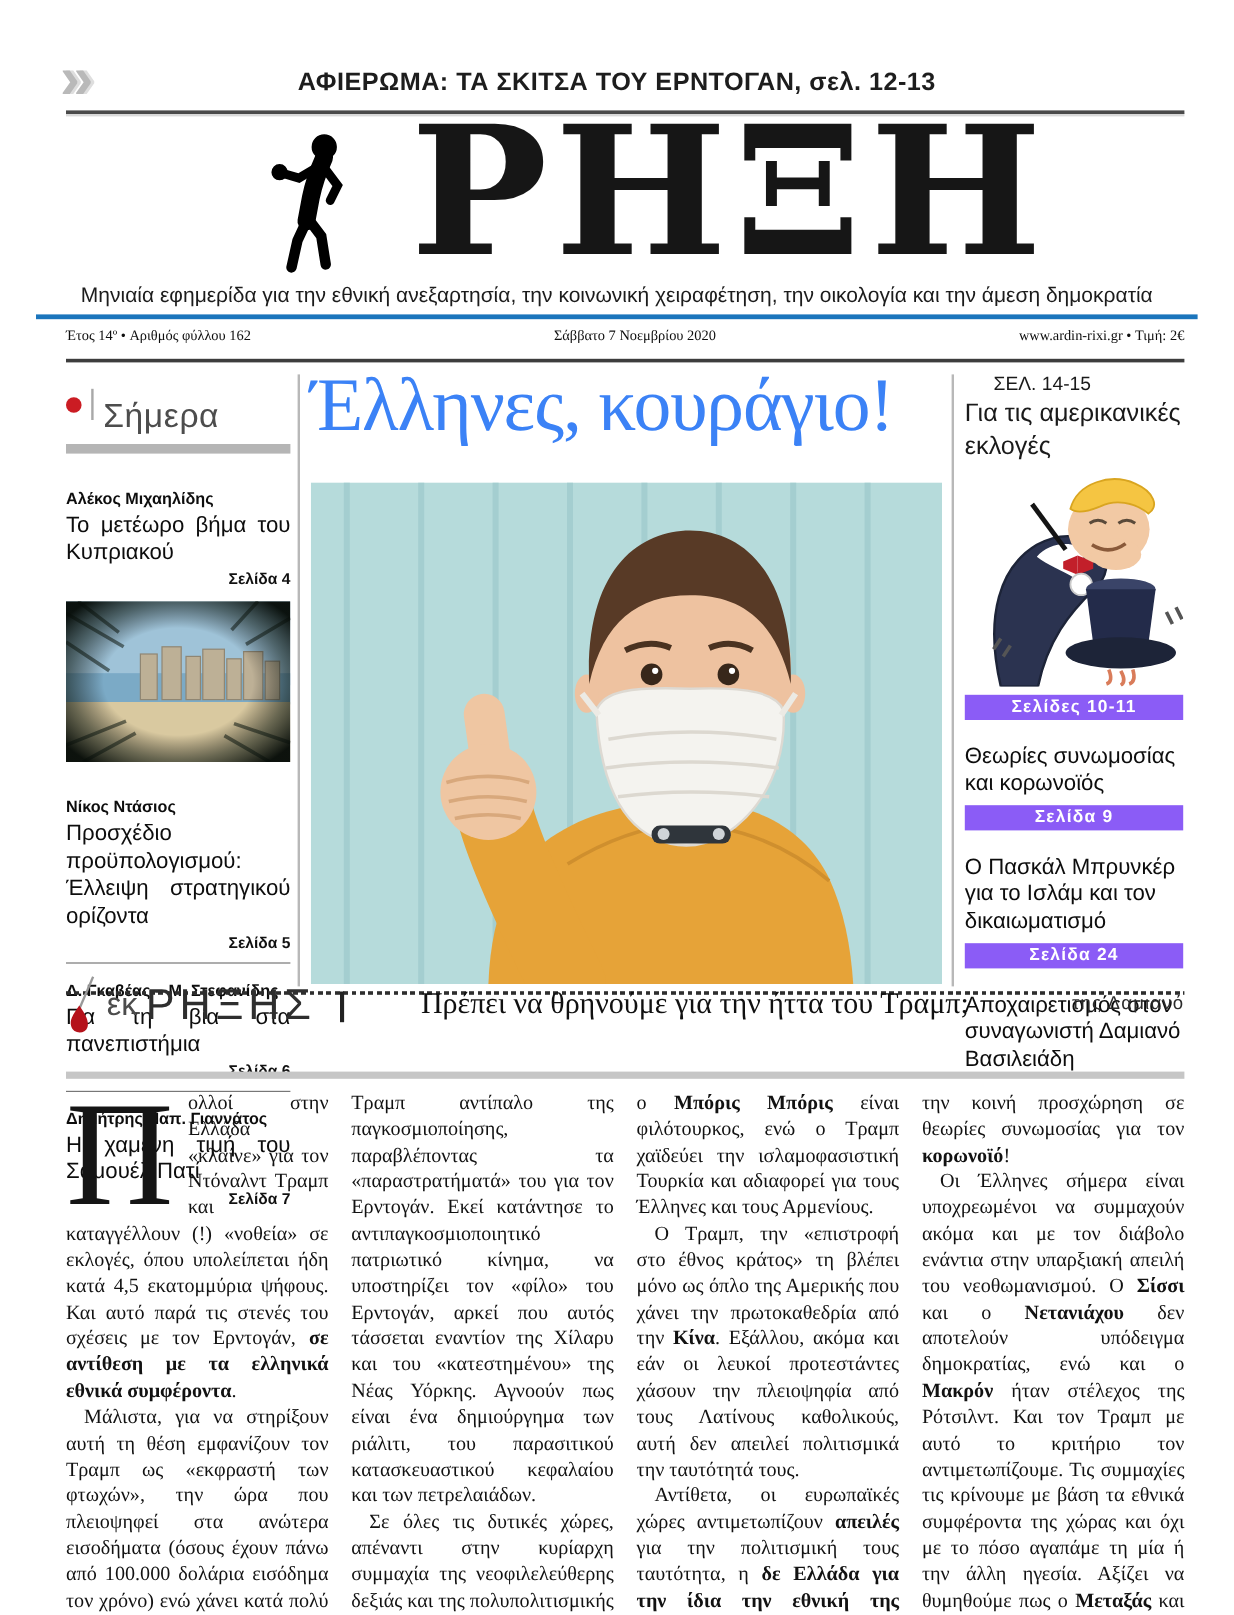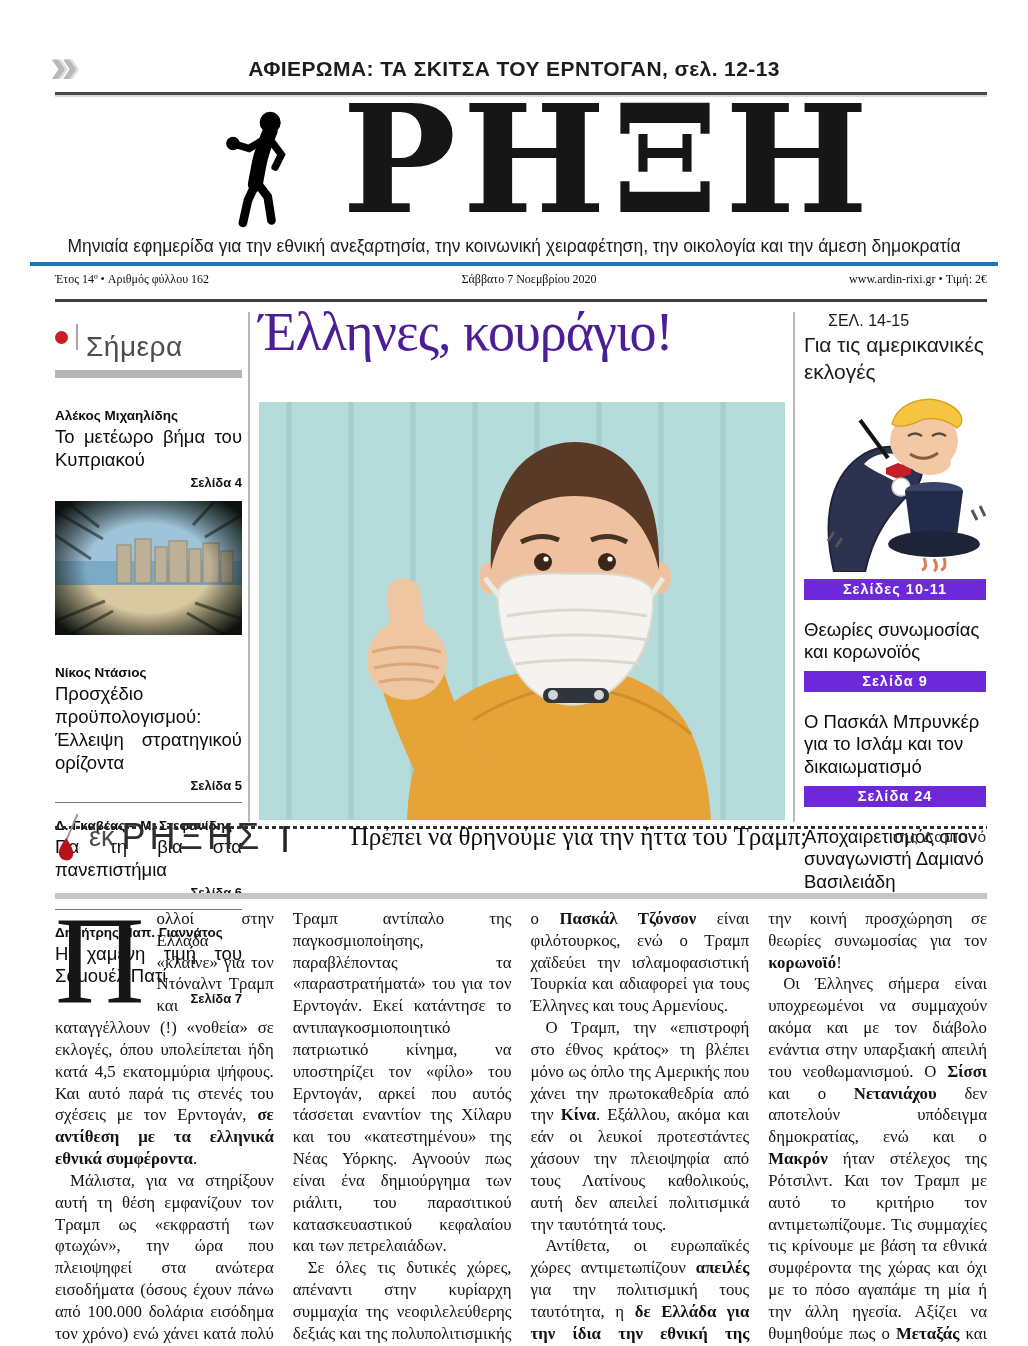--- a/index.html
+++ b/index.html
@@ -36,29 +36,29 @@
   .side-author{font-size:13.5px;font-weight:bold;color:#0d0d0d;}
   .side-title{font-size:18.5px;line-height:1.24;color:#0d0d0d;text-align:justify;margin-top:3px;}
   .side-page{font-size:13px;font-weight:bold;text-align:right;margin-top:3px;}
   .side-photo{width:187px;height:134px;margin-top:11px;display:block;}
 
   
   .vrule{position:absolute;top:312px;width:1.5px;height:510px;background:#b8b8b8;}
 
   
   .headline{position:absolute;left:259px;top:301px;width:526px;font-family:"Liberation Serif","DejaVu Serif",serif;
-            font-size:54px;letter-spacing:-1px;color:#4c1d95;white-space:nowrap;}
+            font-size:63px;letter-spacing:-1px;color:#3b82f6;white-space:nowrap;}
   .main-photo{position:absolute;left:259px;top:402px;width:526px;height:418px;display:block;}
 
   
   .rail{position:absolute;left:804px;top:312px;width:182px;}
   .rail-kicker{font-size:16px;color:#1a1a1a;margin-left:24px;}
   .rail-title{font-size:21px;line-height:1.28;color:#1a1a1a;margin-top:2px;}
   .cartoon{width:182px;height:178px;margin-top:8px;display:block;}
-  .banner{background:#6d28d9;color:#fff;text-align:center;font-size:14.5px;font-weight:600;
+  .banner{background:#8b5cf6;color:#fff;text-align:center;font-size:14.5px;font-weight:600;
           letter-spacing:1px;padding:2.5px 0;margin-top:7px;}
   .banner-title{font-family:Liberation Sans, sans-serif;font-size:18.5px;line-height:1.22;
                 color:#0d0d0d;margin-top:19px;}
 
   
   .dashed-rule{position:absolute;left:55px;top:826px;width:932px;height:3px;
                background:repeating-linear-gradient(90deg,#2e2e2e 0 4px,transparent 4px 7px);}
   .ed-head{position:absolute;left:55px;top:812px;width:932px;height:50px;display:flex;align-items:center;}
   .ed-icon{width:26px;height:50px;flex:0 0 auto;}
   .ed-brand-prefix{font-size:27px;color:#4c4c4c;margin-left:8px;}
@@ -283,21 +283,21 @@
   <div class="bodygrid">
     <div>
         <p class="first"><span class="dropcap">Π</span>ολλοί στην Ελλάδα «κλαίνε» για τον Ντόναλντ Τραμπ και καταγγέλλουν (!) «νοθεία» σε εκλογές, όπου υπολείπεται ήδη κατά 4,5 εκατομμύρια ψήφους. Και αυτό παρά τις στενές του σχέσεις με τον Ερντογάν, <b>σε αντίθεση με τα ελληνικά εθνικά συμφέροντα</b>.</p>
         <p>Μάλιστα, για να στηρίξουν αυτή τη θέση εμφανίζουν τον Τραμπ ως «εκφραστή των φτωχών», την ώρα που πλειοψηφεί στα ανώτερα εισοδήματα (όσους έχουν πάνω από 100.000 δολάρια εισόδημα τον χρόνο) ενώ χάνει κατά πολύ σε όσους έχουν κάτω από 50.000. Και είναι φυσικό, μια και ενίσχυσε τους πλούσιους μέσα από τη μείωση της φορολογίας – εξάλλου και ο ίδιος είναι ένας δισεκατομμυριούχος που φοροδιαφεύγει ασύστολα.</p>
       </div>
     <div>
         <p class="first">Τραμπ αντίπαλο της παγκοσμιοποίησης, παραβλέποντας τα «παραστρατήματά» του για τον Ερντογάν. Εκεί κατάντησε το αντιπαγκοσμιοποιητικό πατριωτικό κίνημα, να υποστηρίζει τον «φίλο» του Ερντογάν, αρκεί που αυτός τάσσεται εναντίον της Χίλαρυ και του «κατεστημένου» της Νέας Υόρκης. Αγνοούν πως είναι ένα δημιούργημα των ριάλιτι, του παρασιτικού κατασκευαστικού κεφαλαίου και των πετρελαιάδων.</p>
         <p>Σε όλες τις δυτικές χώρες, απέναντι στην κυρίαρχη συμμαχία της νεοφιλελεύθερης δεξιάς και της πολυπολιτισμικής και εθνομηδενιστικής αριστεράς, είναι πολύ ισχυρός ο  για το αντιπαγκοσμιοποιητικό πατριωτικό κίνημα να ενστερνιστεί  ή ακόμα και φασίζουσες απόψεις. Εξ ου και η στήριξη στον Τραμπ και το , αποκρύπτοντας ότι είναι η ίδια η βασίλισσα  που το ενίσχυσε, ότι</p>
       </div>
     <div>
-        <p class="first">ο <b>Πασκάλ Τζόνσον</b> είναι φιλότουρκος, ενώ ο Τραμπ χαϊδεύει την ισλαμοφασιστική Τουρκία και αδιαφορεί για τους Έλληνες και τους Αρμενίους.</p>
+        <p class="first">ο <b>Μπόρις Μπόρις</b> είναι φιλότουρκος, ενώ ο Τραμπ χαϊδεύει την ισλαμοφασιστική Τουρκία και αδιαφορεί για τους Έλληνες και τους Αρμενίους.</p>
         <p>Ο Τραμπ, την «επιστροφή στο έθνος κράτος» τη βλέπει μόνο ως όπλο της Αμερικής που χάνει την πρωτοκαθεδρία από την <b>Κίνα</b>. Εξάλλου, ακόμα και εάν οι λευκοί προτεστάντες χάσουν την πλειοψηφία από τους Λατίνους καθολικούς, αυτή δεν απειλεί πολιτισμικά την ταυτότητά τους.</p>
         <p>Αντίθετα, οι ευρωπαϊκές χώρες αντιμετωπίζουν <b>απειλές</b> για την πολιτισμική τους ταυτότητα, η <b>δε Ελλάδα για την ίδια την εθνική της ακεραιότητα</b>.</p>
       </div>
     <div>
         <p class="first">την κοινή προσχώρηση σε θεωρίες συνωμοσίας για τον <b>κορωνοϊό</b>!</p>
         <p>Οι Έλληνες σήμερα είναι υποχρεωμένοι να συμμαχούν ακόμα και με τον διάβολο ενάντια στην υπαρξιακή απειλή του νεοθωμανισμού. Ο <b>Σίσσι</b> και ο <b>Νετανιάχου</b> δεν αποτελούν υπόδειγμα δημοκρατίας, ενώ και ο <b>Μακρόν</b> ήταν στέλεχος της Ρότσιλντ. Και τον Τραμπ με αυτό το κριτήριο τον αντιμετωπίζουμε. Τις συμμαχίες τις κρίνουμε με βάση τα εθνικά συμφέροντα της χώρας και όχι με το πόσο αγαπάμε τη μία ή την άλλη ηγεσία. Αξίζει να θυμηθούμε πως ο <b>Μεταξάς</b> και οι οπαδοί του συμπαθούσαν ιδεολογικά τον Μουσολίνι και τον Χίτλερ, όμως το εθνικό συμφέρον τούς οδήγησε σε συμμαχία με την .</p>
       </div>
   </div>
 
 </div>

